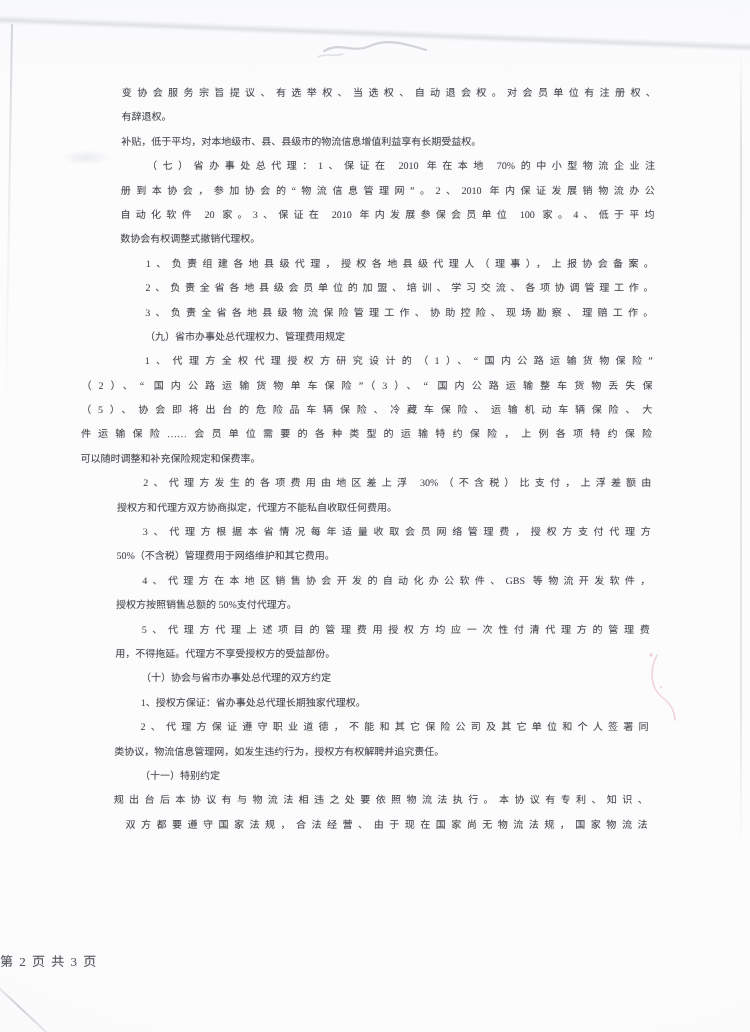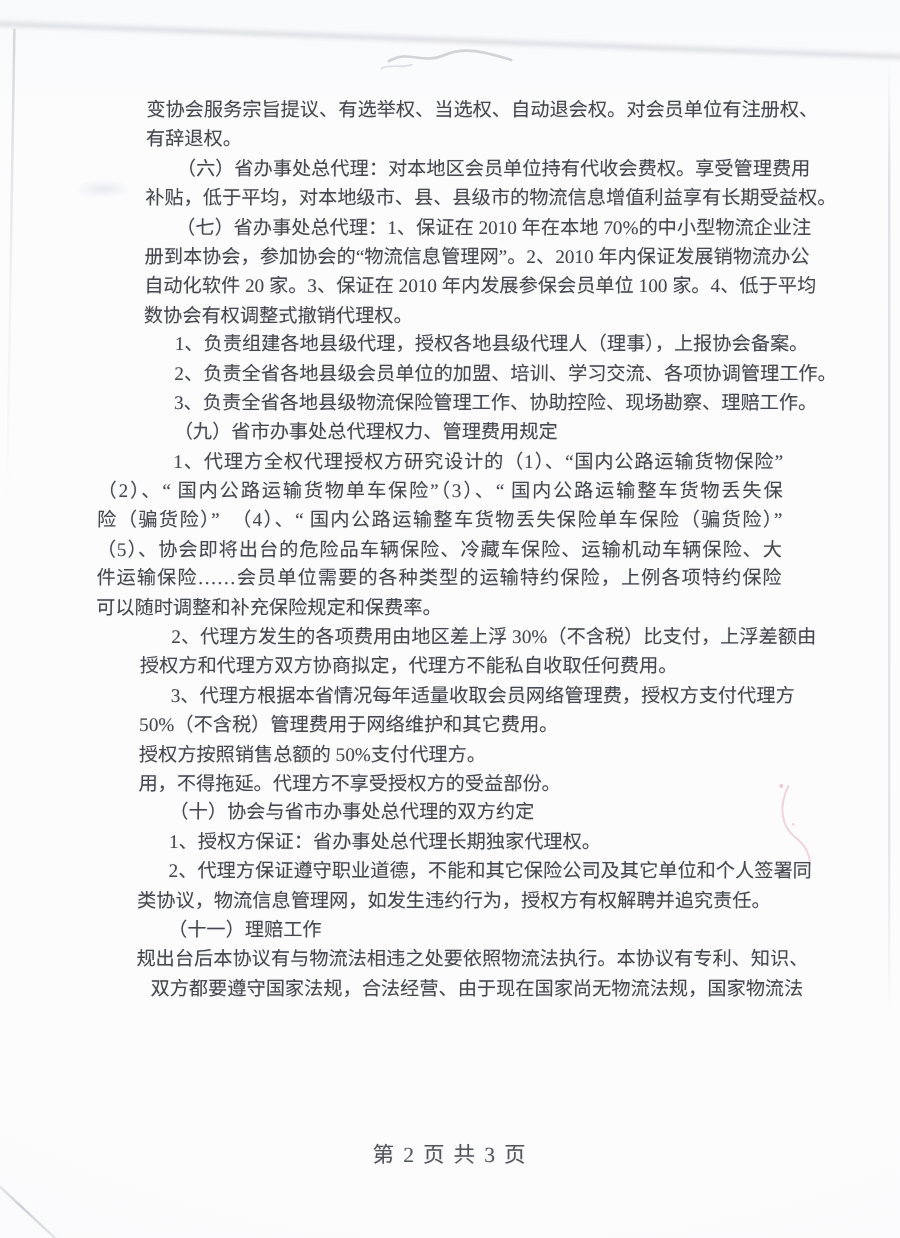--- a/index.html
+++ b/index.html
@@ -43,30 +43,30 @@
   #pen-mark{left:644px;top:646px;width:50px;height:80px;}
 
   
   #text-block{
     position:absolute;left:122px;top:81px;width:534px;
     transform:skewX(-0.66deg);transform-origin:0 0;
     color:#45484e;
     text-shadow:0 0 1px rgba(86,90,98,.28);
   }
   .line{
-    height:24.4px;line-height:24.4px;font-size:16px;
+    height:24.4px;line-height:24.4px;font-size:10px;
     white-space:nowrap;text-align:left;
   }
   .line.fill{text-align:justify;text-align-last:justify;}
   .line.i1{padding-left:12px;}
   .line.i2{padding-left:26px;}
   .line.out{margin-left:-37px;width:571px;}
   #page-footer{
     position:absolute;left:0;top:950px;width:750px;
-    text-align:center;font-size:18px;line-height:24px;
+    text-align:left;font-size:13px;line-height:24px;
     color:#53565c;letter-spacing:1.5px;
     text-shadow:0 0 1px rgba(86,90,98,.25);
   }
 </style>
 </head>
 <body>
 
 <div id="paper-tint"></div>
 <div id="edge-top" class="art"></div>
 <div id="edge-left" class="art"></div>
@@ -81,44 +81,44 @@
 
 <svg id="pen-mark" class="art" viewBox="0 0 50 80" xmlns="http://www.w3.org/2000/svg">
   <circle cx="7" cy="9" r="1.7" fill="rgba(226,158,178,.5)"></circle>
   <path d="M13 9 C 4 27, 8 43, 18 51 C 27 58, 31 65, 31 74" fill="none" stroke="rgba(228,169,188,.5)" stroke-width="1.6" stroke-linecap="round"></path>
   <circle cx="17" cy="41" r="1.2" fill="rgba(228,169,188,.45)"></circle>
 </svg>
 
 <div id="text-block">
     <div class="line fill">变协会服务宗旨提议、有选举权、当选权、自动退会权。对会员单位有注册权、</div>
     <div class="line">有辞退权。</div>
-    <div class="line fill i2">（六）省办事处总代理：对本地区会员单位持有代收会费权。享受管理费用</div>
     <div class="line">补贴，低于平均，对本地级市、县、县级市的物流信息增值利益享有长期受益权。</div>
     <div class="line fill i2">（七）省办事处总代理：1、保证在 2010 年在本地 70%的中小型物流企业注</div>
     <div class="line fill">册到本协会，参加协会的“物流信息管理网”。2、2010 年内保证发展销物流办公</div>
     <div class="line fill">自动化软件 20 家。3、保证在 2010 年内发展参保会员单位 100 家。4、低于平均</div>
     <div class="line">数协会有权调整式撤销代理权。</div>
     <div class="line fill i2">1、负责组建各地县级代理，授权各地县级代理人（理事），上报协会备案。</div>
     <div class="line fill i2">2、负责全省各地县级会员单位的加盟、培训、学习交流、各项协调管理工作。</div>
     <div class="line fill i2">3、负责全省各地县级物流保险管理工作、协助控险、现场勘察、理赔工作。</div>
     <div class="line i2">（九）省市办事处总代理权力、管理费用规定</div>
     <div class="line fill i2">1、代理方全权代理授权方研究设计的（1）、“国内公路运输货物保险”</div>
     <div class="line fill out">（2）、“ 国内公路运输货物单车保险”（3）、“ 国内公路运输整车货物丢失保</div>
-    <div class="line fill out">险（骗货险）”　（4）、“ 国内公路运输整车货物丢失保险单车保险（骗货险）”</div>
     <div class="line fill out">（5）、协会即将出台的危险品车辆保险、冷藏车保险、运输机动车辆保险、大</div>
     <div class="line fill out">件运输保险……会员单位需要的各种类型的运输特约保险，上例各项特约保险</div>
     <div class="line out">可以随时调整和补充保险规定和保费率。</div>
     <div class="line fill i2">2、代理方发生的各项费用由地区差上浮 30%（不含税）比支付，上浮差额由</div>
     <div class="line">授权方和代理方双方协商拟定，代理方不能私自收取任何费用。</div>
     <div class="line fill i2">3、代理方根据本省情况每年适量收取会员网络管理费，授权方支付代理方</div>
     <div class="line">50%（不含税）管理费用于网络维护和其它费用。</div>
+    <div class="line fill i2">4、代理方在本地区销售协会开发的自动化办公软件、GBS 等物流开发软件，</div>
     <div class="line">授权方按照销售总额的 50%支付代理方。</div>
+    <div class="line fill i2">5、代理方代理上述项目的管理费用授权方均应一次性付清代理方的管理费</div>
     <div class="line">用，不得拖延。代理方不享受授权方的受益部份。</div>
     <div class="line i2">（十）协会与省市办事处总代理的双方约定</div>
     <div class="line i2">1、授权方保证：省办事处总代理长期独家代理权。</div>
     <div class="line fill i2">2、代理方保证遵守职业道德，不能和其它保险公司及其它单位和个人签署同</div>
     <div class="line">类协议，物流信息管理网，如发生违约行为，授权方有权解聘并追究责任。</div>
-    <div class="line i2">（十一）理赔工作</div>
+    <div class="line i2">（十一）特别约定</div>
     <div class="line fill">规出台后本协议有与物流法相违之处要依照物流法执行。本协议有专利、知识、</div>
     <div class="line fill i1">双方都要遵守国家法规，合法经营、由于现在国家尚无物流法规，国家物流法</div>
   </div>
 
 <div id="page-footer">第 2 页 共 3 页</div>
 
 </body></html>

